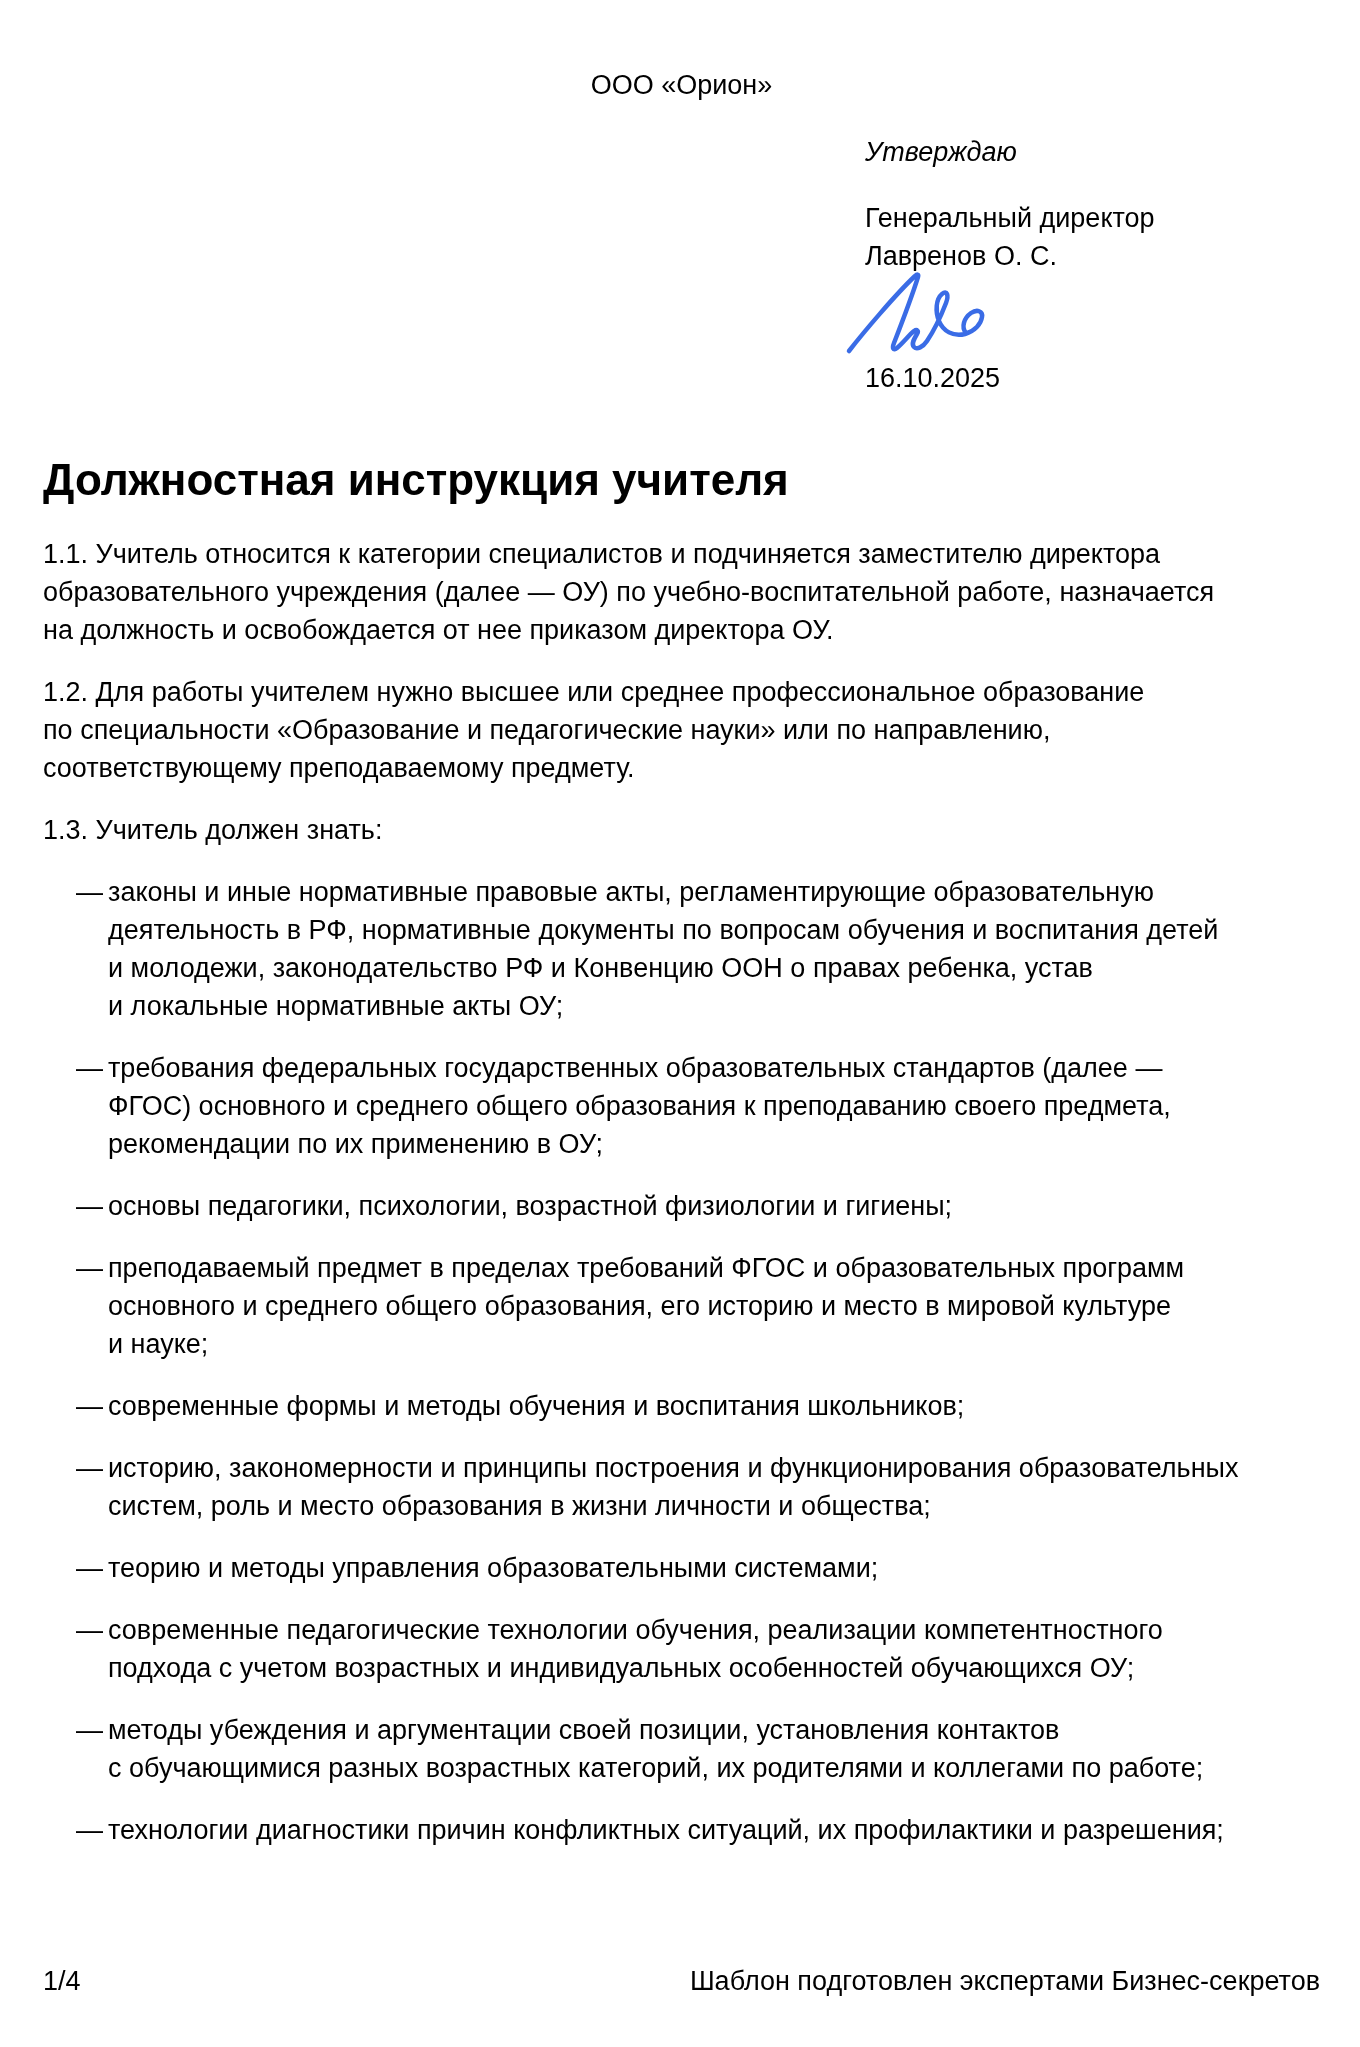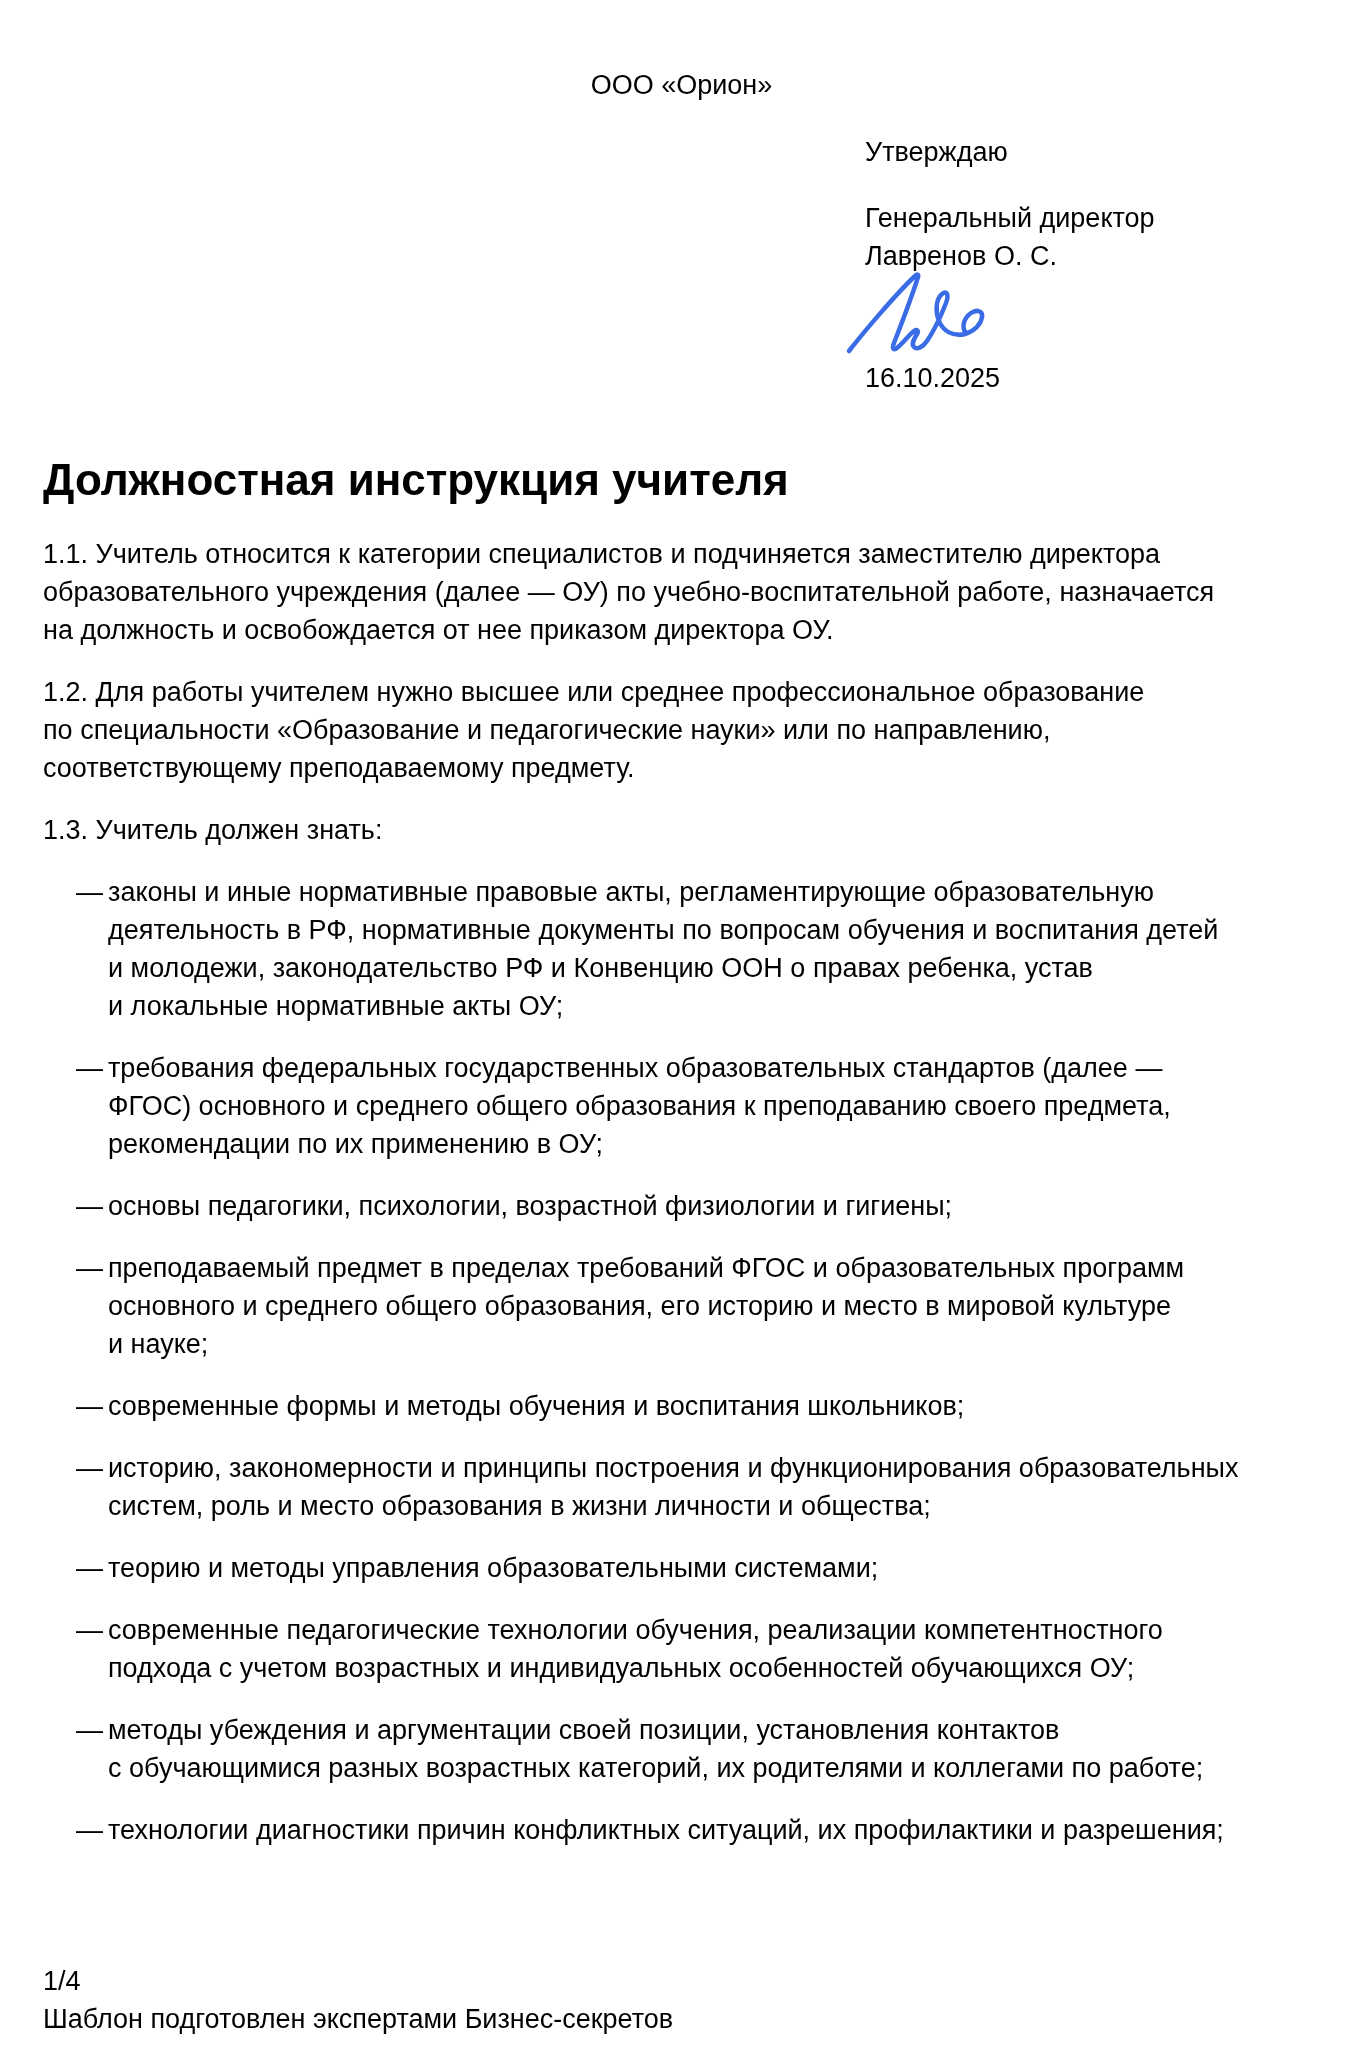--- a/index.html
+++ b/index.html
@@ -16,21 +16,21 @@
   }
   .company{
     text-align:center;
     font-size:27px;line-height:38px;
   }
   .approval{
     margin-left:822px;
     margin-top:29px;
     font-size:27px;line-height:38px;
   }
-  .approval .label{margin:0 0 28px 0;}
+  .approval .label{margin:0 0 28px 0;font-style:italic;}
   .approval .who{margin:0;white-space:pre-line;}
   .signature{
     margin:-8px 0 0 -22px;
     width:190px;height:96px;
   }
   .signature svg{display:block;width:190px;height:96px;}
   .approval .date{margin:-4px 0 0 0;}
   .doc-title{
     margin:56px 0 0 0;
     font-size:44px;line-height:54px;
@@ -60,21 +60,21 @@
   .bullet .btext{
     flex:1;
     white-space:pre-line;
   }
   .footer{
     position:absolute;
     left:43px;right:40px;top:1962px;
     display:flex;
     justify-content:space-between;
     align-items:baseline;
-    font-size:27px;line-height:38px;flex-direction:column;
+    font-size:27px;line-height:38px;
   }
 </style>
 </head>
 <body>
 
 <div class="page">
 
   <div class="company">ООО «Орион»</div>
 
   <div class="approval">

